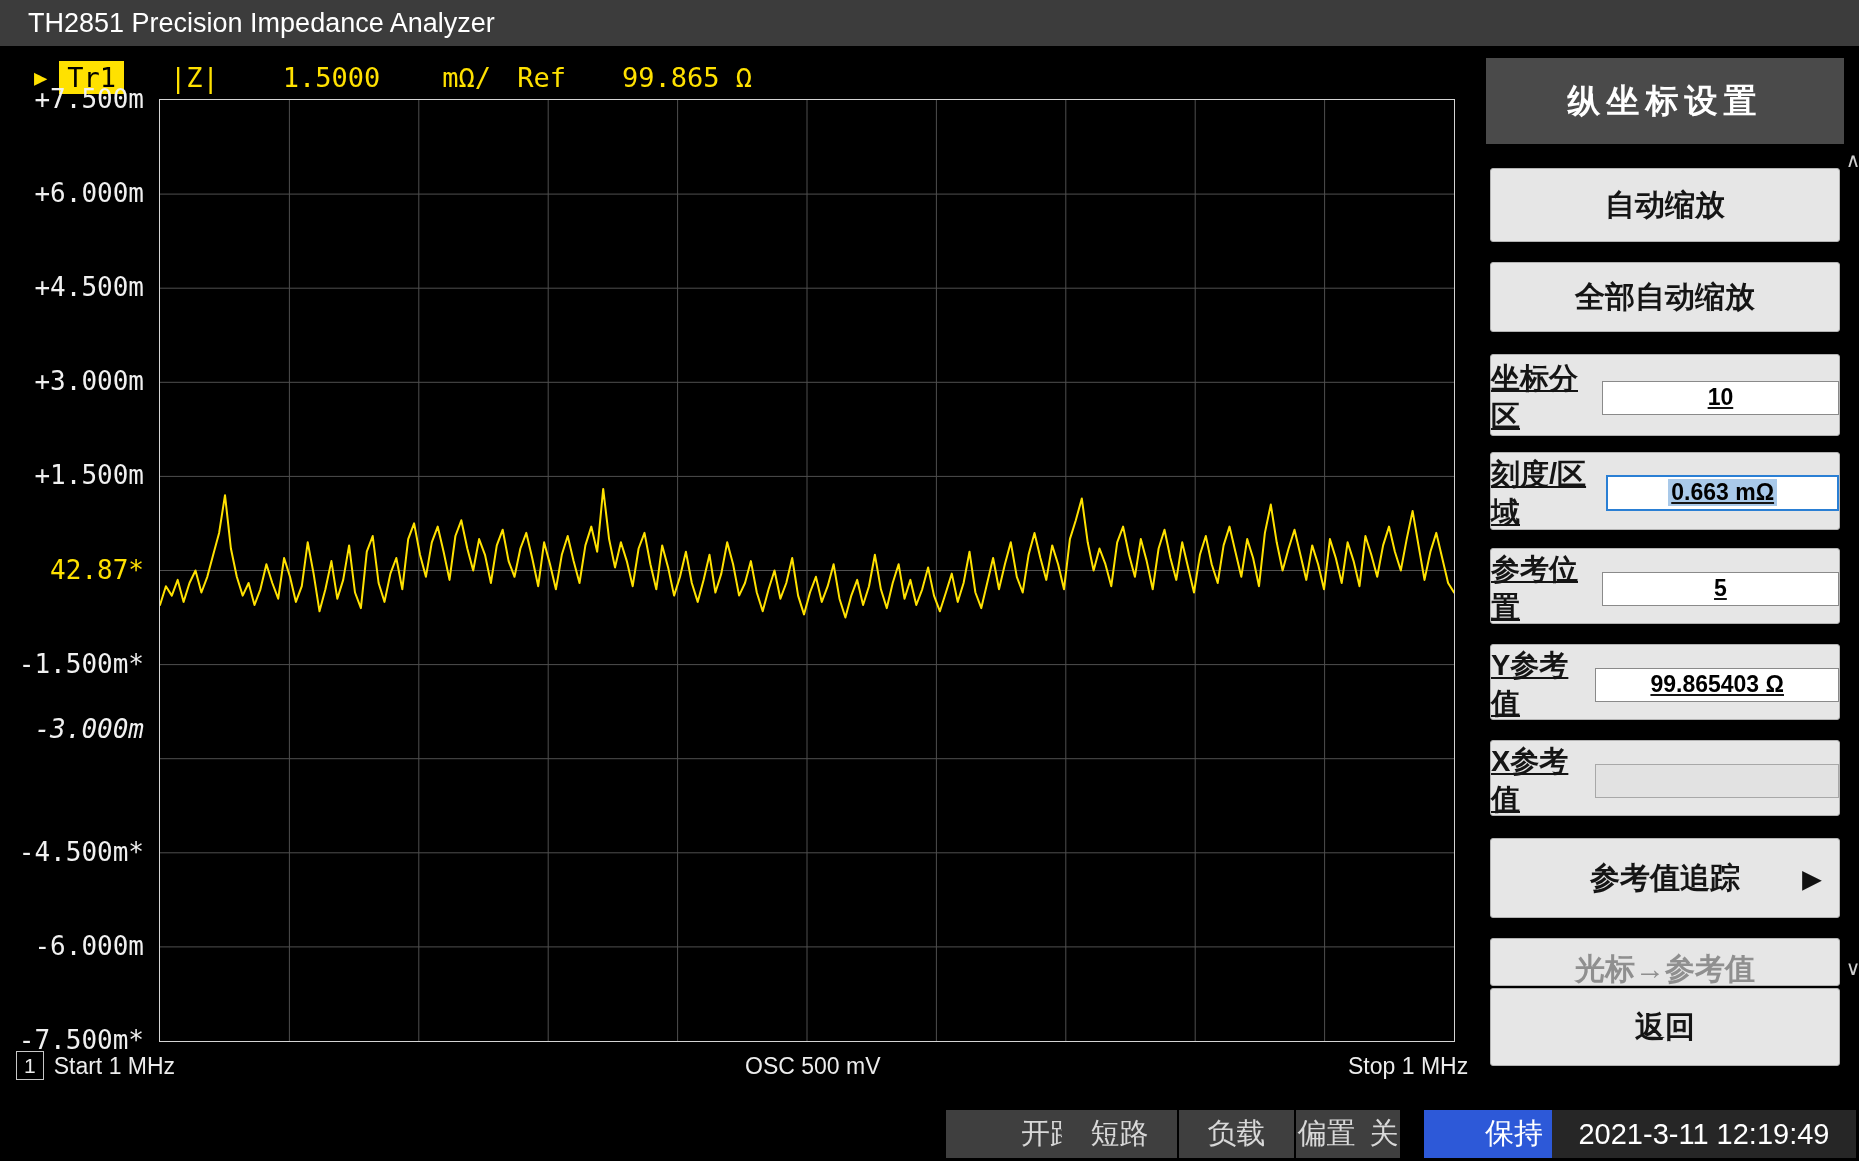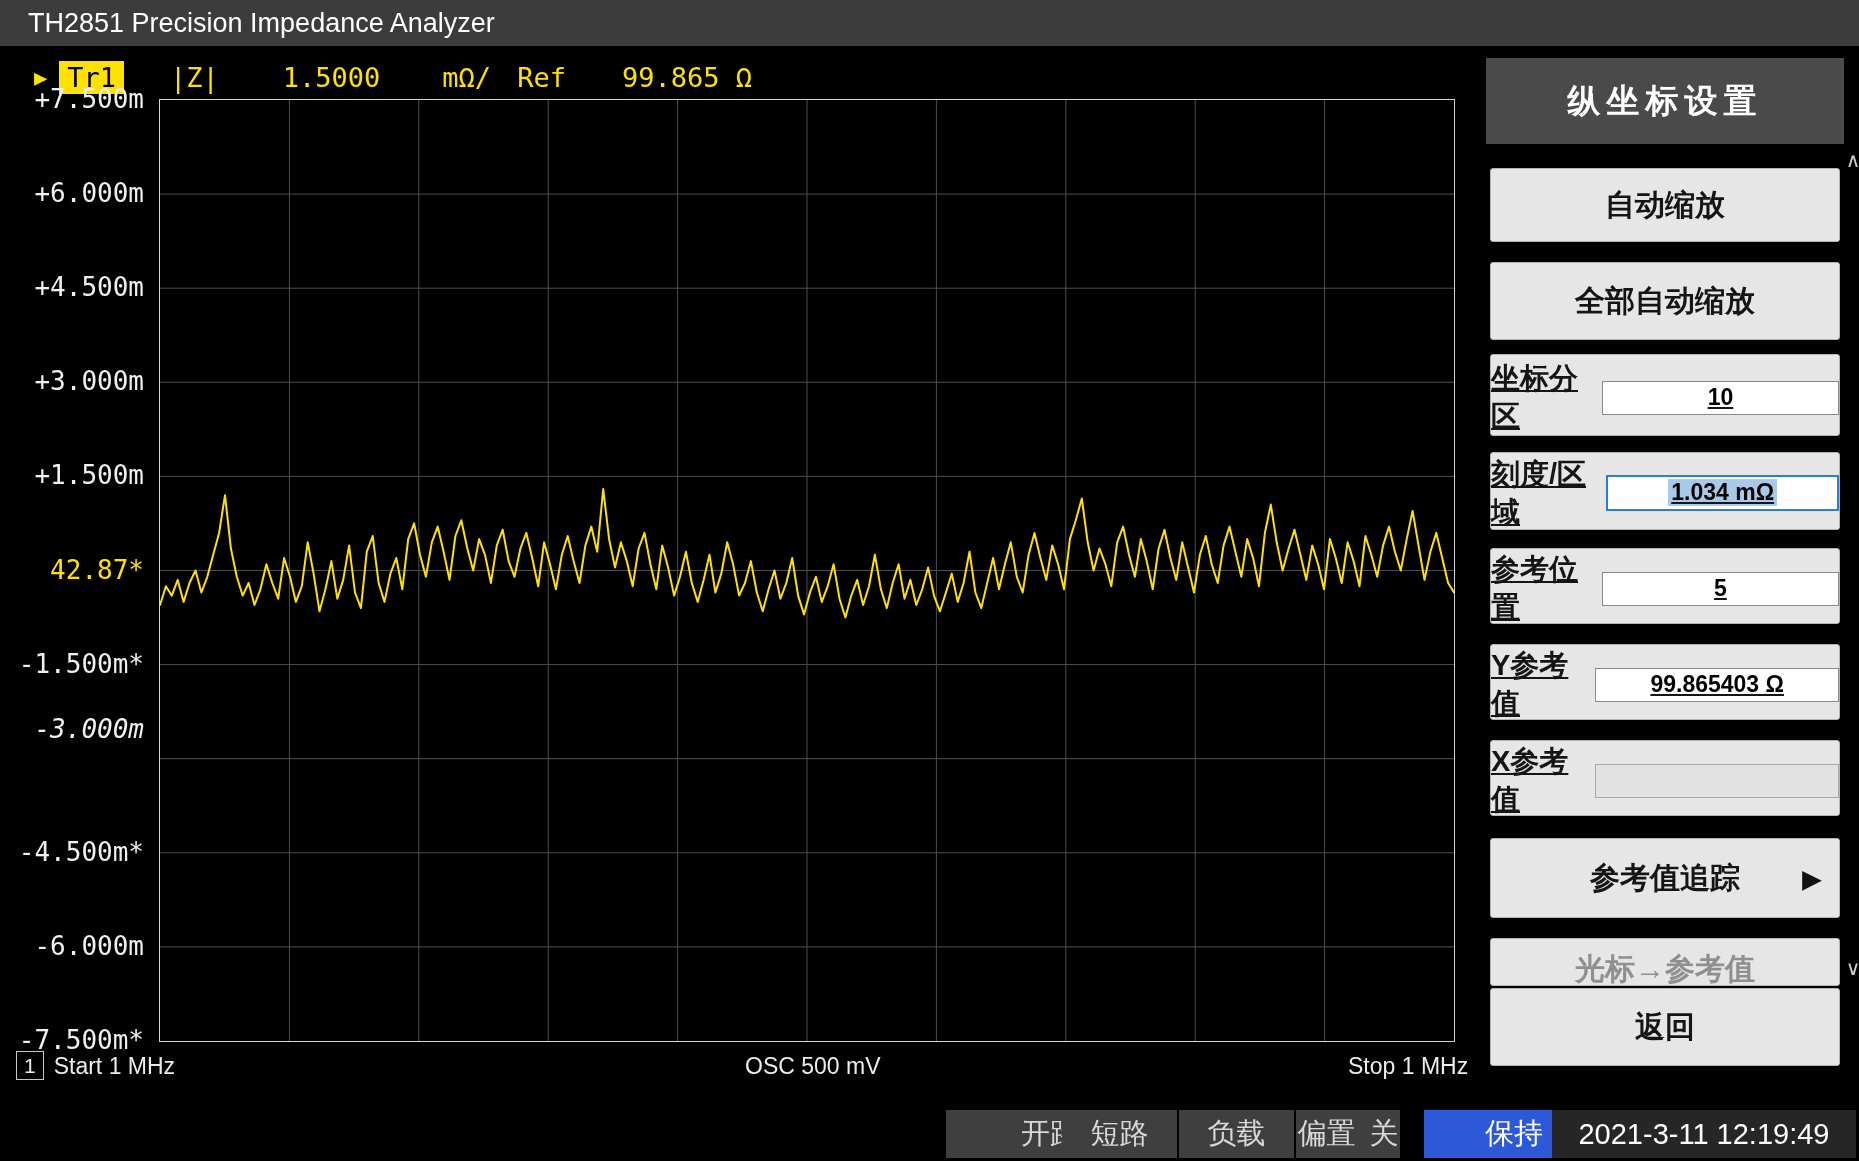--- a/index.html
+++ b/index.html
@@ -38,21 +38,21 @@
   #xax-stop{left:1348px;}
   .chanbox{display:inline-block;border:1px solid #c8c8c8;padding:0 7px;margin-right:10px;font-size:21px;line-height:27px;vertical-align:1px;}
 
   
   .sp-header{position:absolute;left:1486px;top:58px;width:358px;height:86px;background:#4a4a4a;color:#fff;
     font-size:33px;font-weight:600;letter-spacing:6px;display:flex;align-items:center;justify-content:center;}
   .pbtn{position:absolute;left:1490px;width:350px;box-sizing:border-box;background:#e6e6e6;border:1px solid #b3b3b3;
     border-radius:3px;color:#151515;display:flex;align-items:center;justify-content:center;
     font-size:30px;font-weight:600;cursor:default;}
   #btn-autoscale{top:168px;height:74px;}
-  #btn-autoscale-all{top:262px;height:78px;font-family:Liberation Serif, serif;}
+  #btn-autoscale-all{top:262px;height:70px;font-family:Liberation Serif, serif;}
   .group{flex-direction:row;justify-content:flex-start;padding-top:3px;text-decoration:underline;}
   #grp-div{top:354px;height:82px;}
   #grp-scale{top:452px;height:78px;}
   #grp-refpos{top:548px;height:76px;}
   #grp-yref{top:644px;height:76px;}
   #grp-xref{top:740px;height:76px;}
   .plabel{font-size:29px;font-weight:600;line-height:38px;}
   .pinput{width:246px;height:32px;background:#fff;border:1px solid #8a8a8a;font-size:23px;font-weight:700;
     color:#000;display:flex;align-items:center;justify-content:center;margin-top:2px;box-sizing:content-box;}
   #grp-scale .pinput{border:2px solid #2a7fd4;margin-top:0;}
@@ -148,21 +148,21 @@
   <div class="pbtn" id="btn-autoscale-all">全部自动缩放</div>
 
   <div class="pbtn group" id="grp-div">
     <div class="plabel">坐标分区</div>
     <div class="pinput">10</div>
   </div>
 
   <div class="pbtn group" id="grp-scale">
     <div class="plabel">刻度/区域</div>
     <div class="pinput">
-      <span class="sel">1.034 mΩ</span>
+      <span class="sel">0.663 mΩ</span>
     </div>
   </div>
 
   <div class="pbtn group" id="grp-refpos">
     <div class="plabel">参考位置</div>
     <div class="pinput">5</div>
   </div>
 
   <div class="pbtn group" id="grp-yref">
     <div class="plabel">Y参考值</div>

